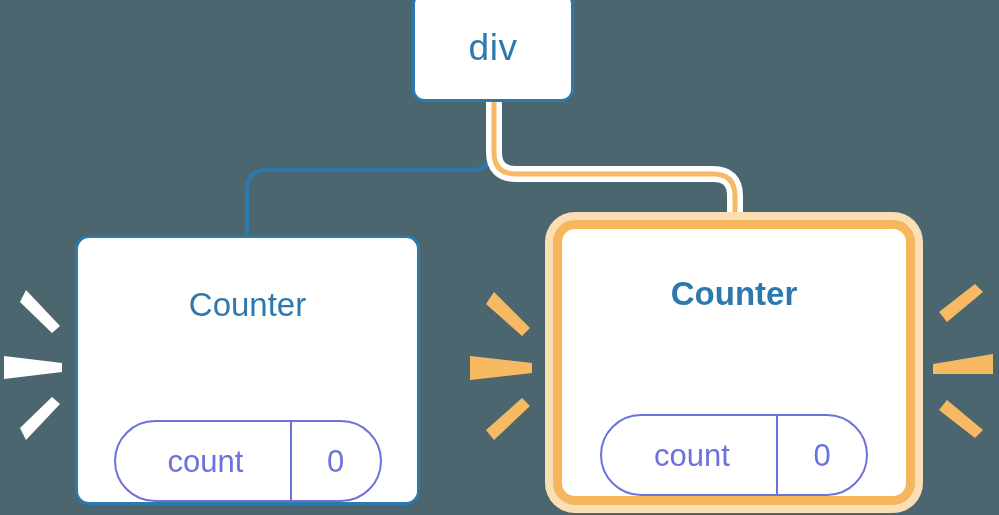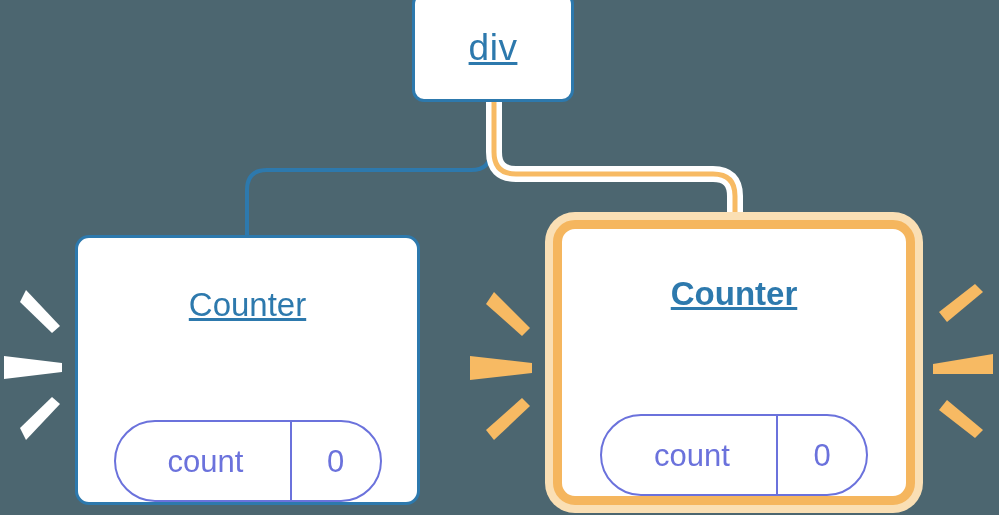--- a/index.html
+++ b/index.html
@@ -75,21 +75,20 @@
     border: 9px solid #f5b65e;
     border-radius: 22px;
     box-shadow: 0 0 0 8px #fadfb4;
     padding-top: 48px;
   }
 
   .node-title {
     color: #2d79ad;
     font-size: 33px;
     line-height: 1;
-    text-decoration: underline;
   }
   .node-counter-left .node-title {
     font-weight: 400;
   }
   .node-counter-right .node-title {
     font-weight: 700;
   }
 
   
   .state-pill {

